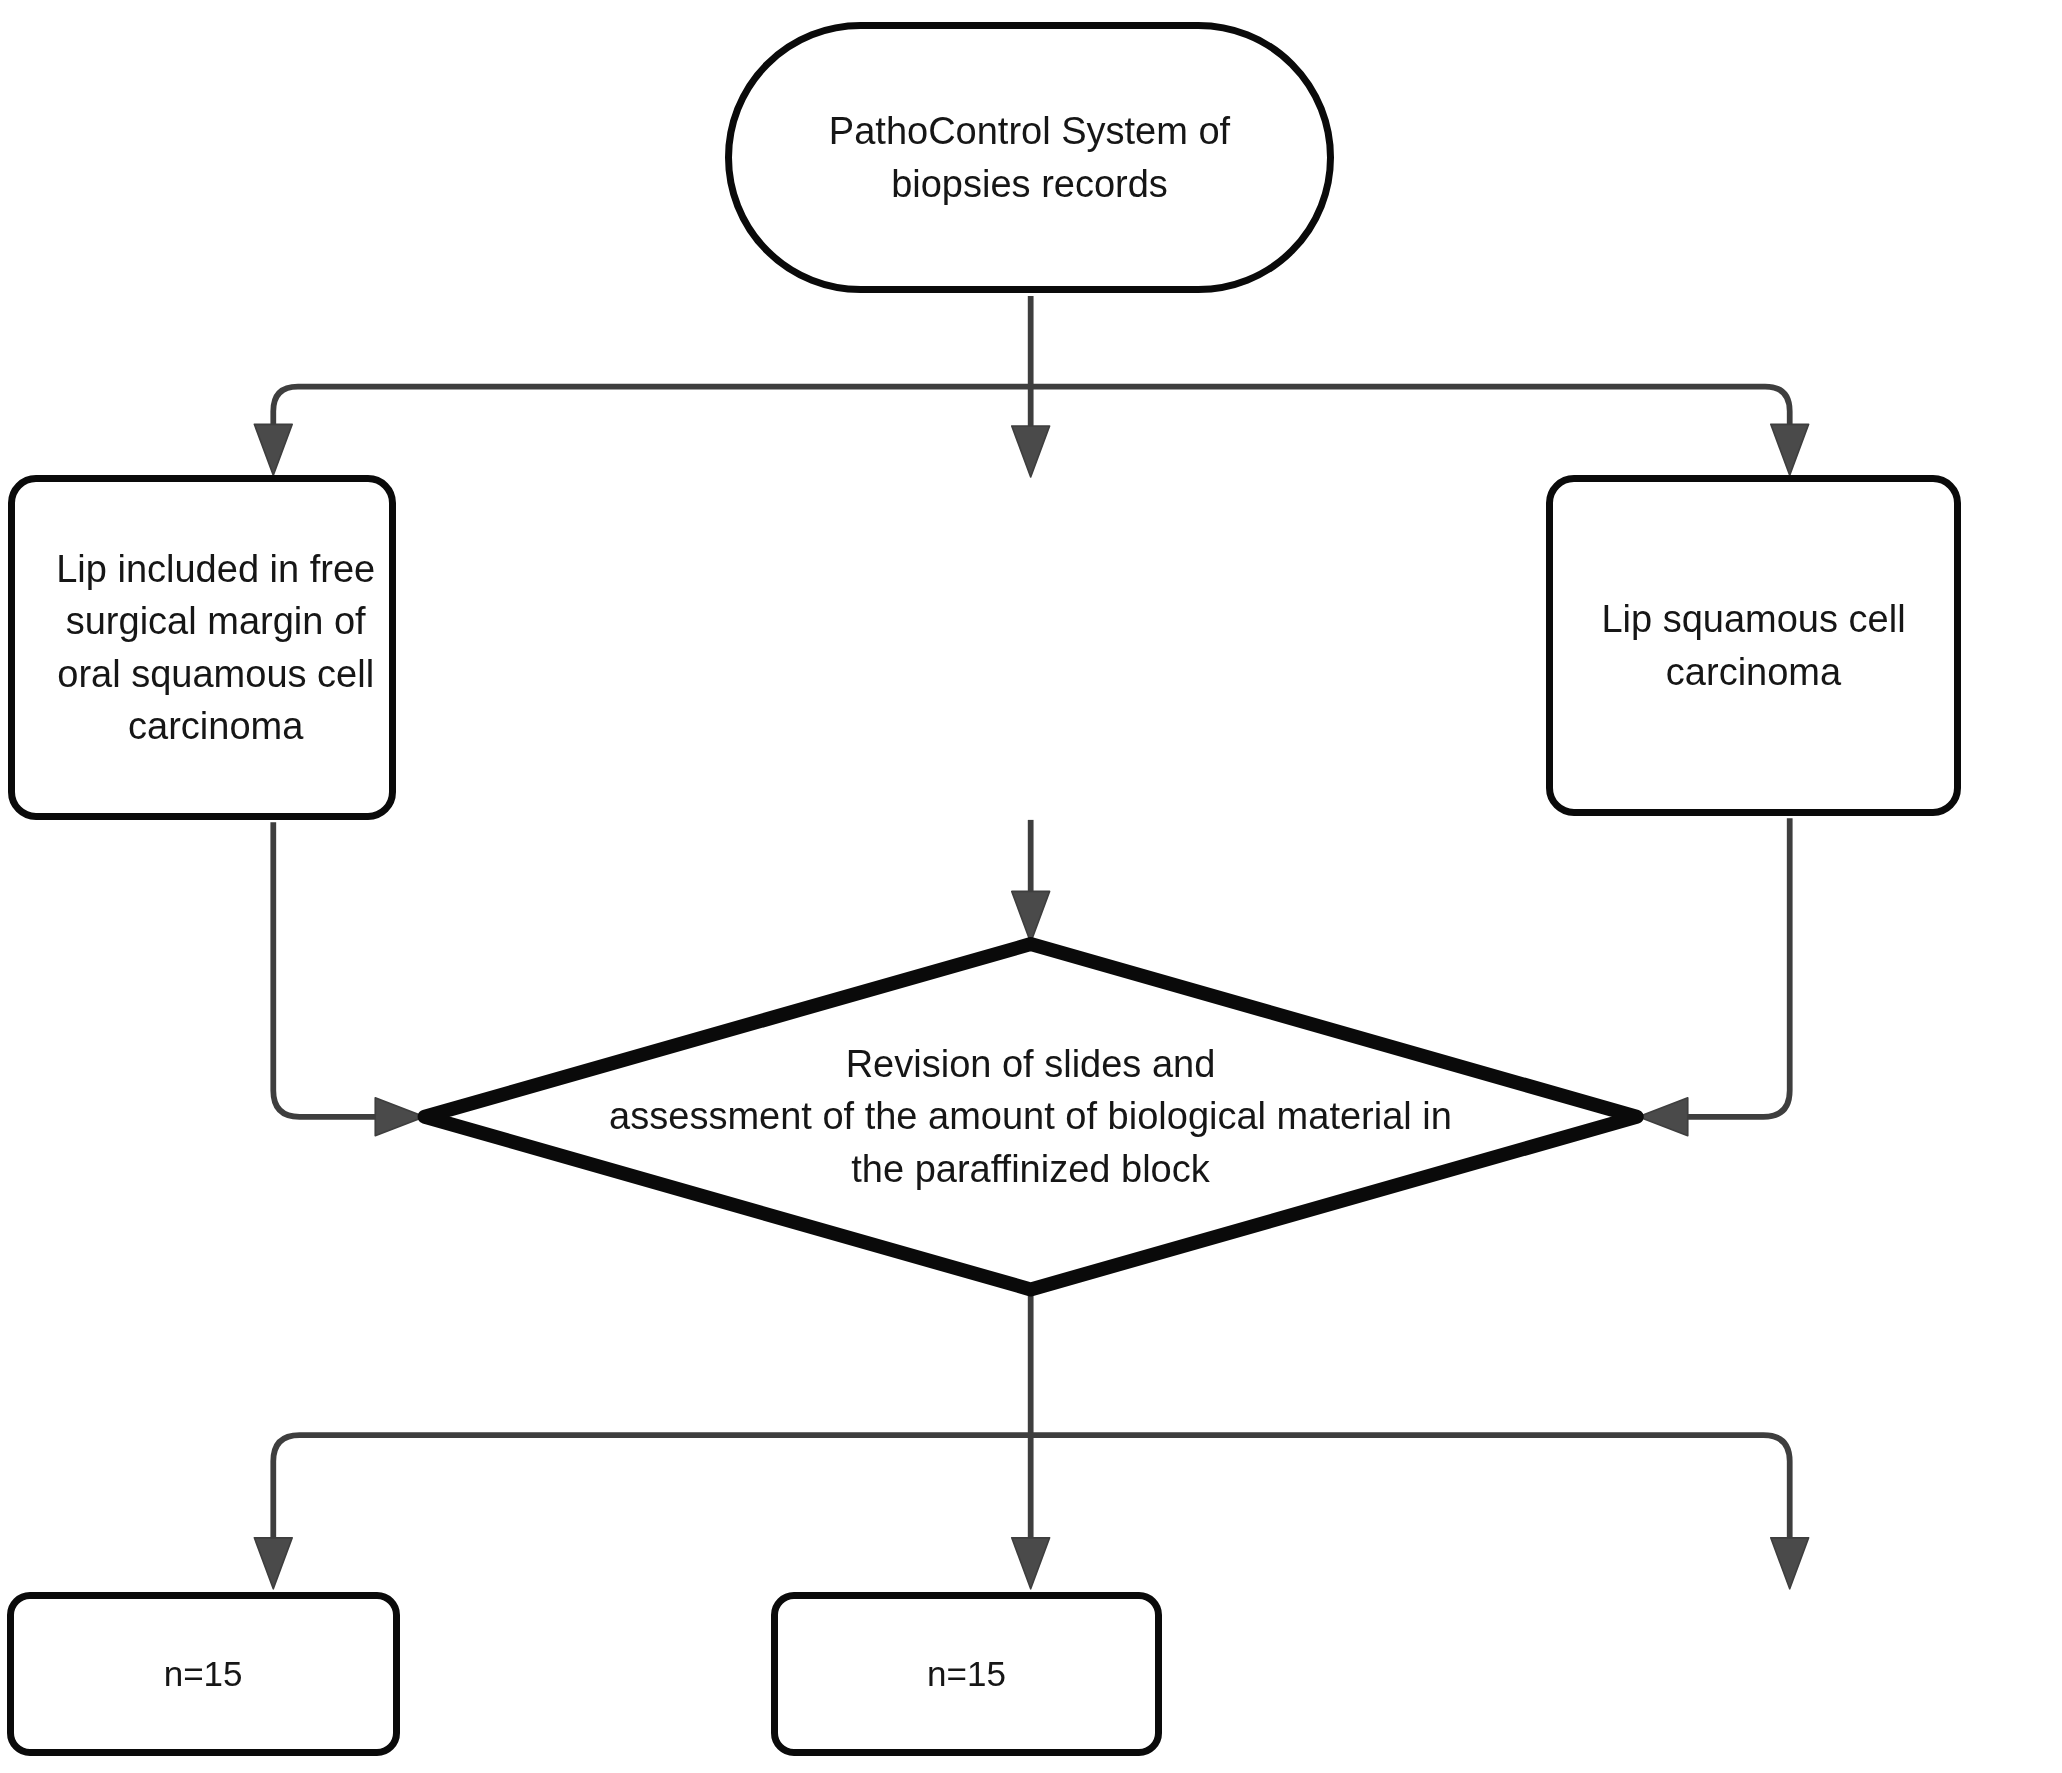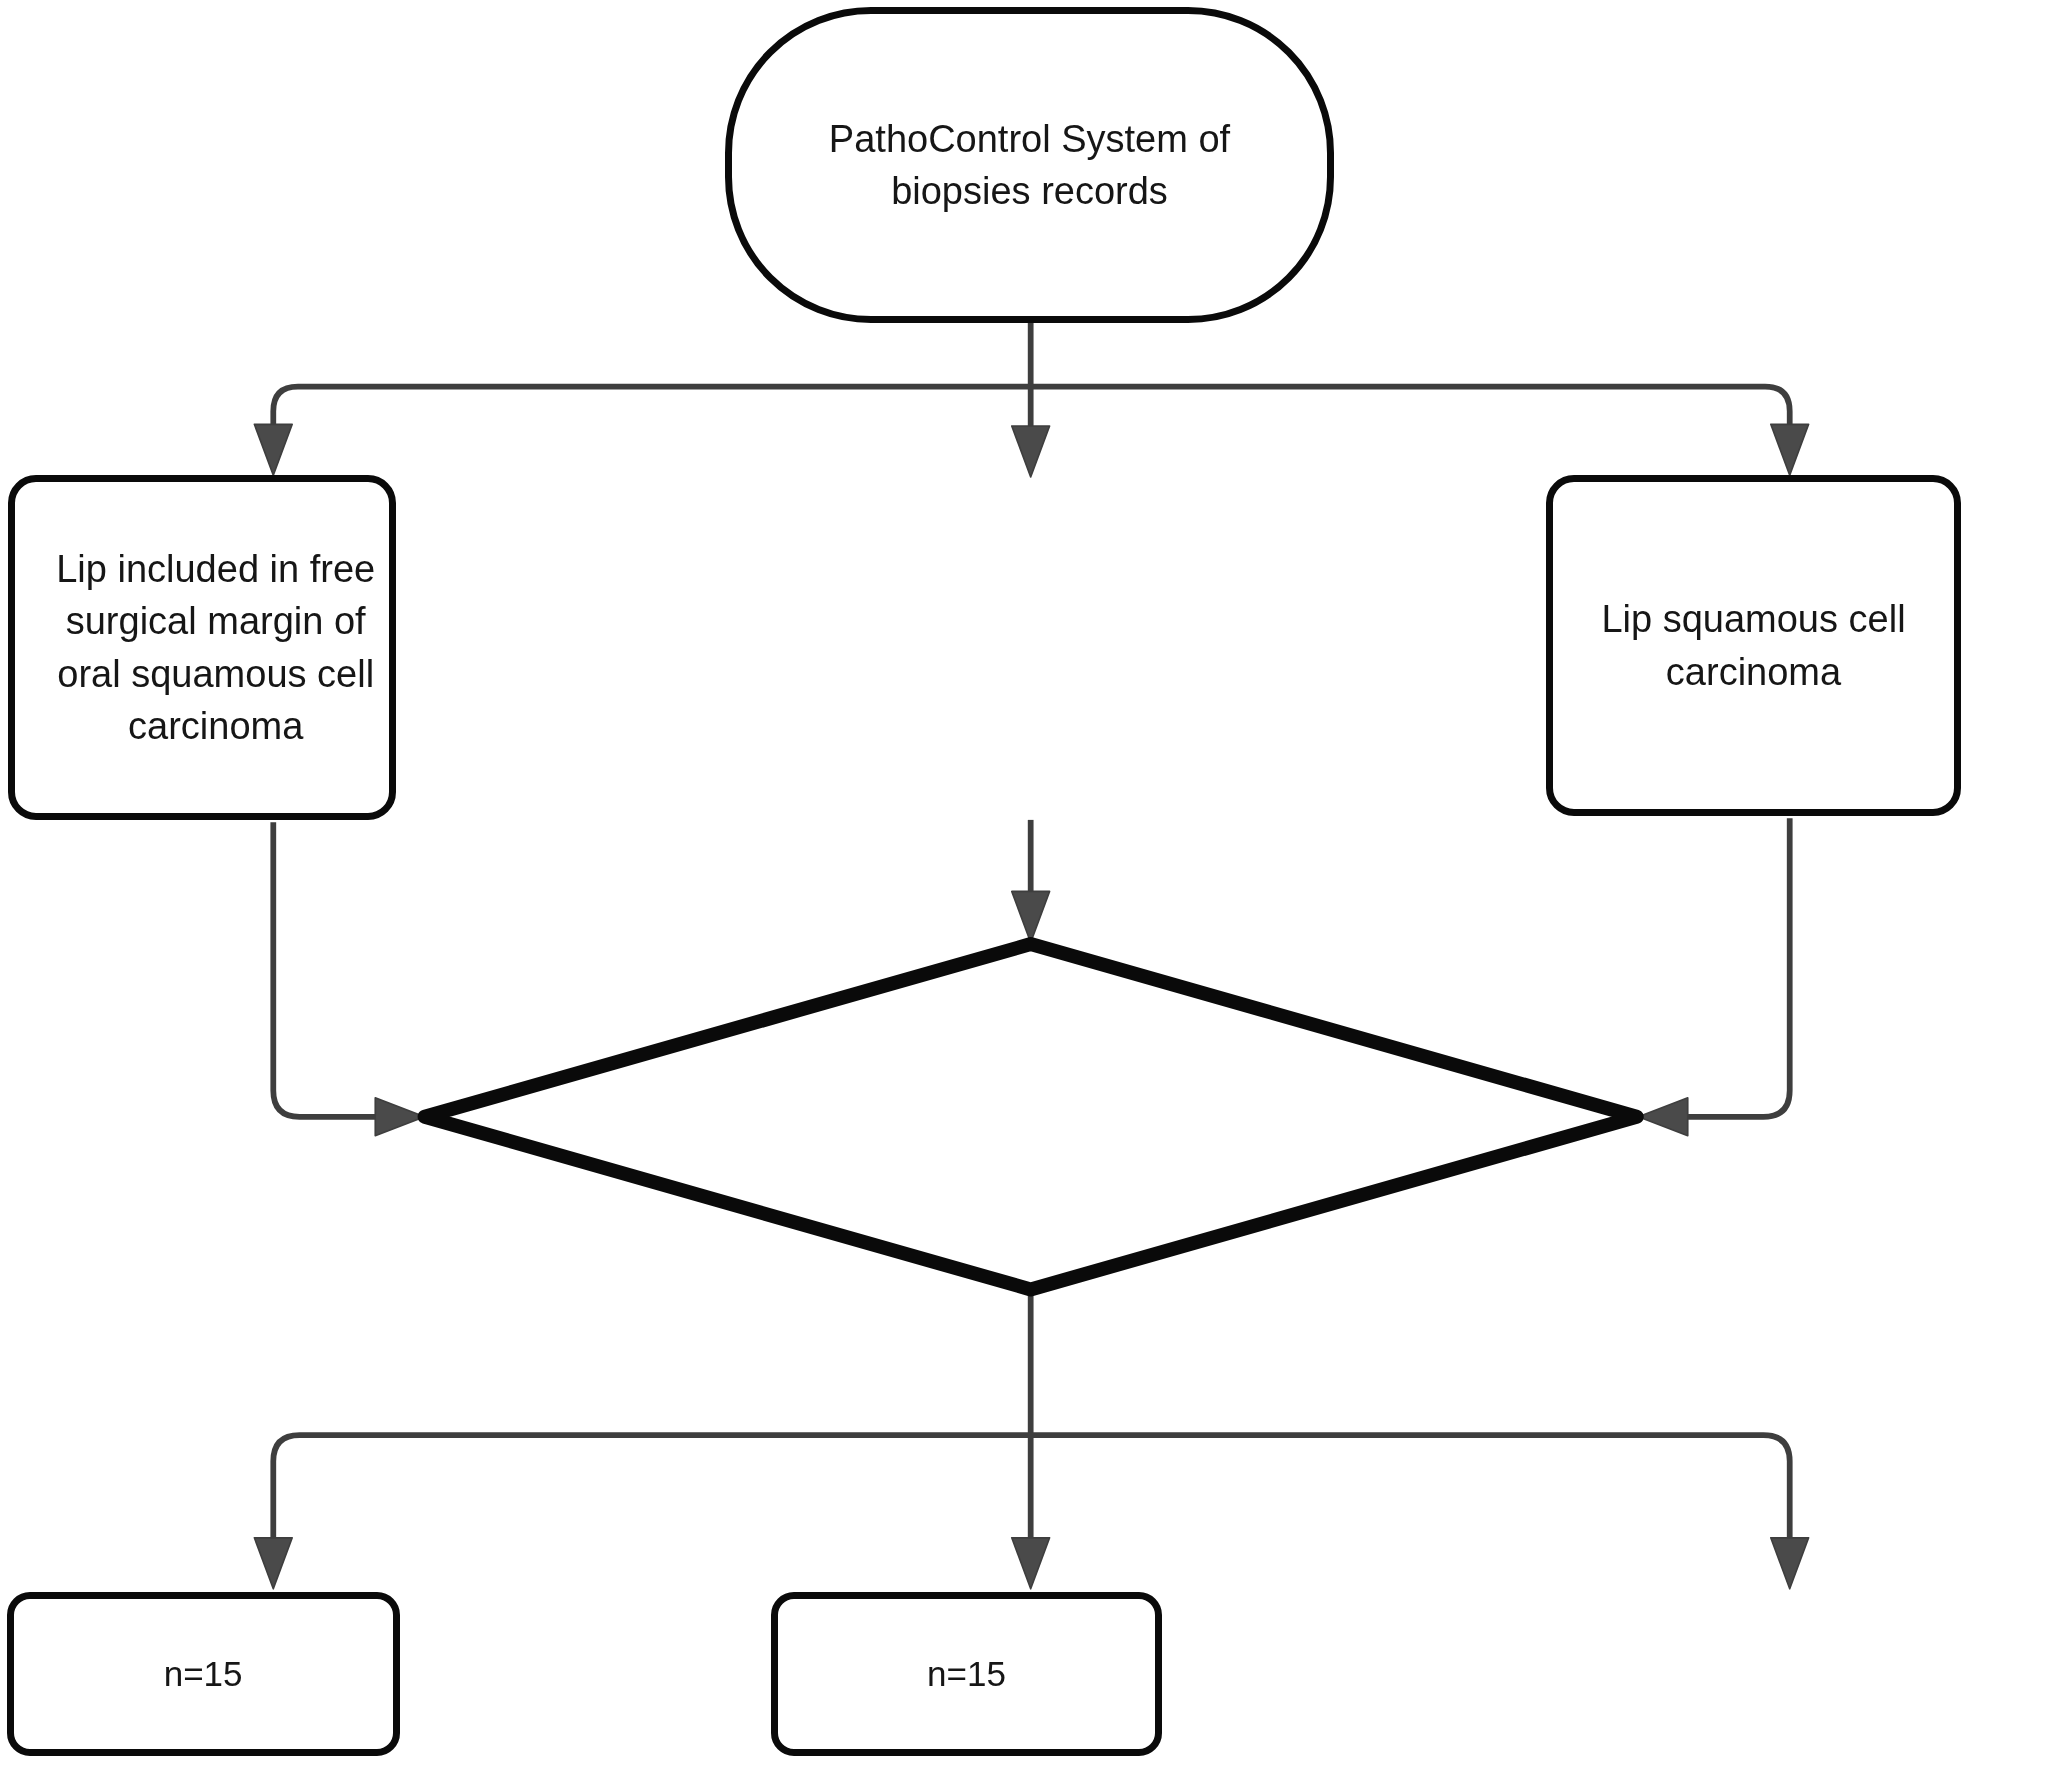--- a/index.html
+++ b/index.html
@@ -97,38 +97,43 @@
     <path class="edge" d="M1253 1568 V1870"></path>
     <polygon class="arrowhead" points="1230,1870 1276,1870 1253,1932"></polygon>
 
     <path class="edge" d="M332 1870 V1777 Q332 1745 364 1745 H2144 Q2176 1745 2176 1777 V1870"></path>
     <polygon class="arrowhead" points="309,1870 355,1870 332,1932"></polygon>
     <polygon class="arrowhead" points="2153,1870 2199,1870 2176,1932"></polygon>
 
     <polygon class="diamond-shape" points="1253,1148 1990,1358 1253,1568 516,1358"></polygon>
   </svg>
 
-  <div class="node terminator" style="left:725px; top:7px; width:609px; height:316px;">
+  <div class="node terminator" style="left:725px; top:22px; width:609px; height:271px;">
     <div class="label">PathoControl System of
 biopsies records</div>
   </div>
 
   <div class="node process" style="left:8.2px; top:475px; width:388px; height:345px;padding-left:27px;">
     <div class="label">Lip included in free
 surgical margin of
 oral squamous cell
 carcinoma</div>
   </div>
 
 
   <div class="node process" style="left:1546px; top:475px; width:415px; height:341px;">
     <div class="label">Lip squamous cell
 carcinoma</div>
   </div>
 
+  <div class="decision-label-wrap">
+    <div class="label">Revision of slides and
+assessment of the amount of biological material in
+the paraffinized block</div>
+  </div>
 
   <div class="node result" style="left:6.6px; top:1592px; width:393px; height:164px;">
     <div class="label">n=15</div>
   </div>
 
   <div class="node result" style="left:771px; top:1592px; width:391px; height:164px;">
     <div class="label">n=15</div>
   </div>
 
 

